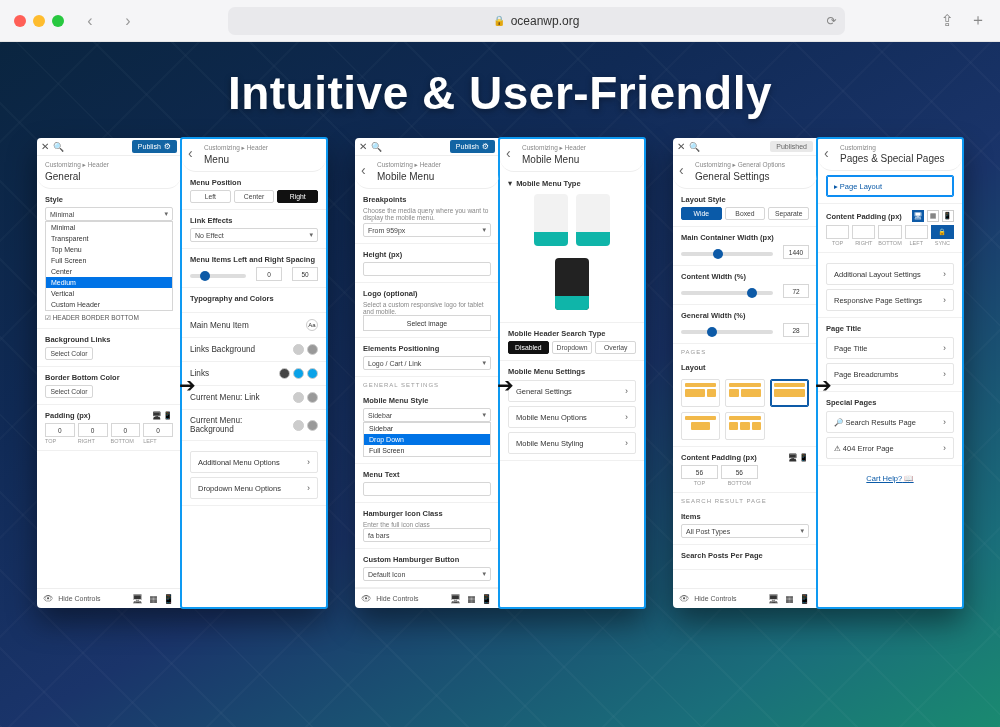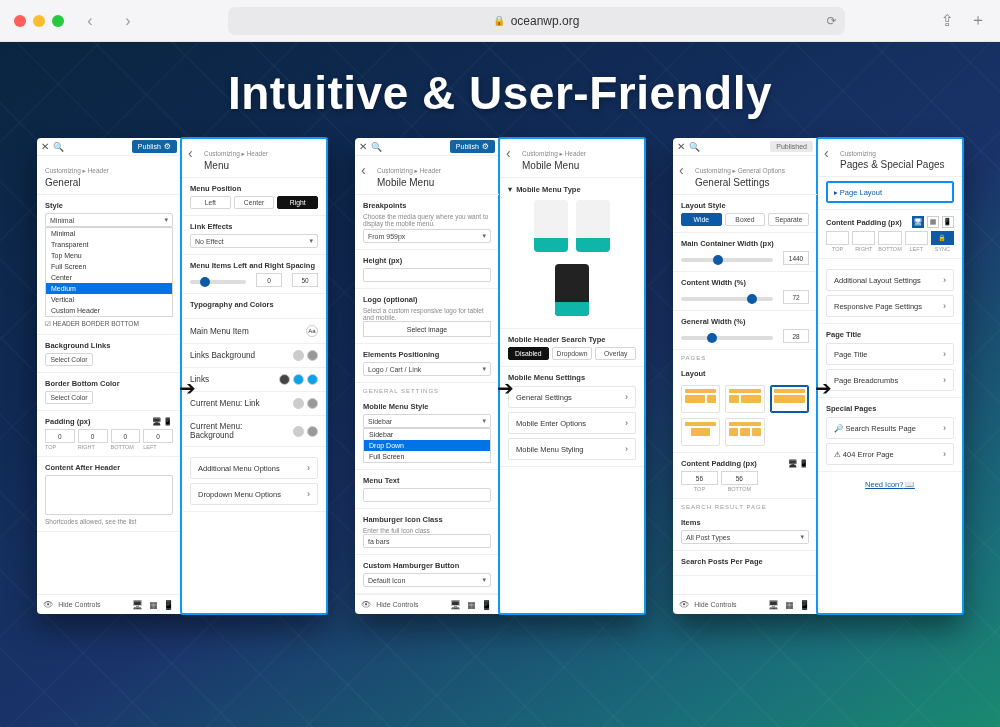--- a/index.html
+++ b/index.html
@@ -26,21 +26,21 @@
   .between-arrow{ align-self:center; color:#111; font-size:20px; position:relative; top:-10px;}
   
   .col{ flex:1; display:flex; flex-direction:column; border-left:1px solid #e8e8e8; min-width:0;}
   .col:first-child{border-left:none}
   .topbar{ display:flex; align-items:center; height:18px; padding:0 4px; border-bottom:1px solid #eee; gap:4px;}
   .topbar .x{font-size:10px;color:#555}
   .topbar .search{font-size:9px;color:#555}
   .pub{ margin-left:auto; background:#1264a3; color:#fff; font-size:7px; padding:2px 6px; border-radius:2px; display:flex; align-items:center; gap:3px;}
   .pub .gear{font-size:8px}
   .pub.ghost{ background:#e9e9e9; color:#666;}
-  .crumb{ padding:11px 8px 6px; border-bottom:1px solid #eee; }
+  .crumb{ padding:5px 8px 6px; border-bottom:1px solid #eee;border-radius:14px; }
   .crumb .path{ font-size:6.5px; color:#888;}
   .crumb .tit{ font-size:10px; color:#333; margin-top:2px;}
   .crumb.back{ position:relative; padding-left:22px;}
   .crumb.back::before{ content:"‹"; position:absolute; left:6px; top:6px; font-size:14px; color:#666;}
   .section{ padding:6px 8px; border-bottom:1px solid #f0f0f0;}
   .caption{ font-size:7.5px; font-weight:600; color:#333; margin-bottom:3px; text-transform:none;}
   .mini{ font-size:6.5px; color:#888;}
   .txt-input, .select{ width:100%; height:14px; border:1px solid #d6d6d6; border-radius:2px; background:#fff; font-size:7px; padding:0 4px; color:#444; display:flex; align-items:center; position:relative;}
   .select::after{ content:"▾"; position:absolute; right:4px; font-size:7px; color:#666;}
   .droplist{ border:1px solid #d6d6d6; background:#fff; max-height:none; }
@@ -168,25 +168,20 @@
                   <span>0</span>
                 </div>
             </div>
             <div class="pad-inputs">
               <div class="pad-label">TOP</div>
               <div class="pad-label">RIGHT</div>
               <div class="pad-label">BOTTOM</div>
               <div class="pad-label">LEFT</div>
             </div>
           </div>
-          <div class="section">
-            <div class="caption">Content After Header</div>
-            <div class="txt-input" style="height:40px"></div>
-            <div class="mini" style="margin-top:3px">Shortcodes allowed, see the list</div>
-          </div>
           <div class="bot">
             <span class="eye">👁</span>
             <span>Hide Controls</span>
             <span class="devices">
                 <span>🖥</span>
                 <span>▦</span>
                 <span>📱</span>
               </span>
           </div>
         </div>
@@ -381,21 +376,21 @@
               <div class="chip">Overlay</div>
             </div>
           </div>
           <div class="section">
             <div class="caption">Mobile Menu Settings</div>
             <div class="linkrow">
                 <span>General Settings</span>
                 <span class="chev">›</span>
               </div>
             <div class="linkrow">
-                <span>Mobile Enter Options</span>
+                <span>Mobile Menu Options</span>
                 <span class="chev">›</span>
               </div>
             <div class="linkrow">
                 <span>Mobile Menu Styling</span>
                 <span class="chev">›</span>
               </div>
           </div>
         </div>
       </div>
 
@@ -580,19 +575,19 @@
             <div class="caption">Special Pages</div>
             <div class="linkrow">
                 <span>🔎 <span>Search Results Page</span></span>
                 <span class="chev">›</span>
               </div>
             <div class="linkrow">
                 <span>⚠ <span>404 Error Page</span></span>
                 <span class="chev">›</span>
               </div>
           </div>
-          <div class="helplink"><span>Need Icon?</span> 📖</div>
+          <div class="helplink"><span>Cart Help?</span> 📖</div>
         </div>
       </div>
 
     </div>
   </div>
 </div>
 
 </body></html>

